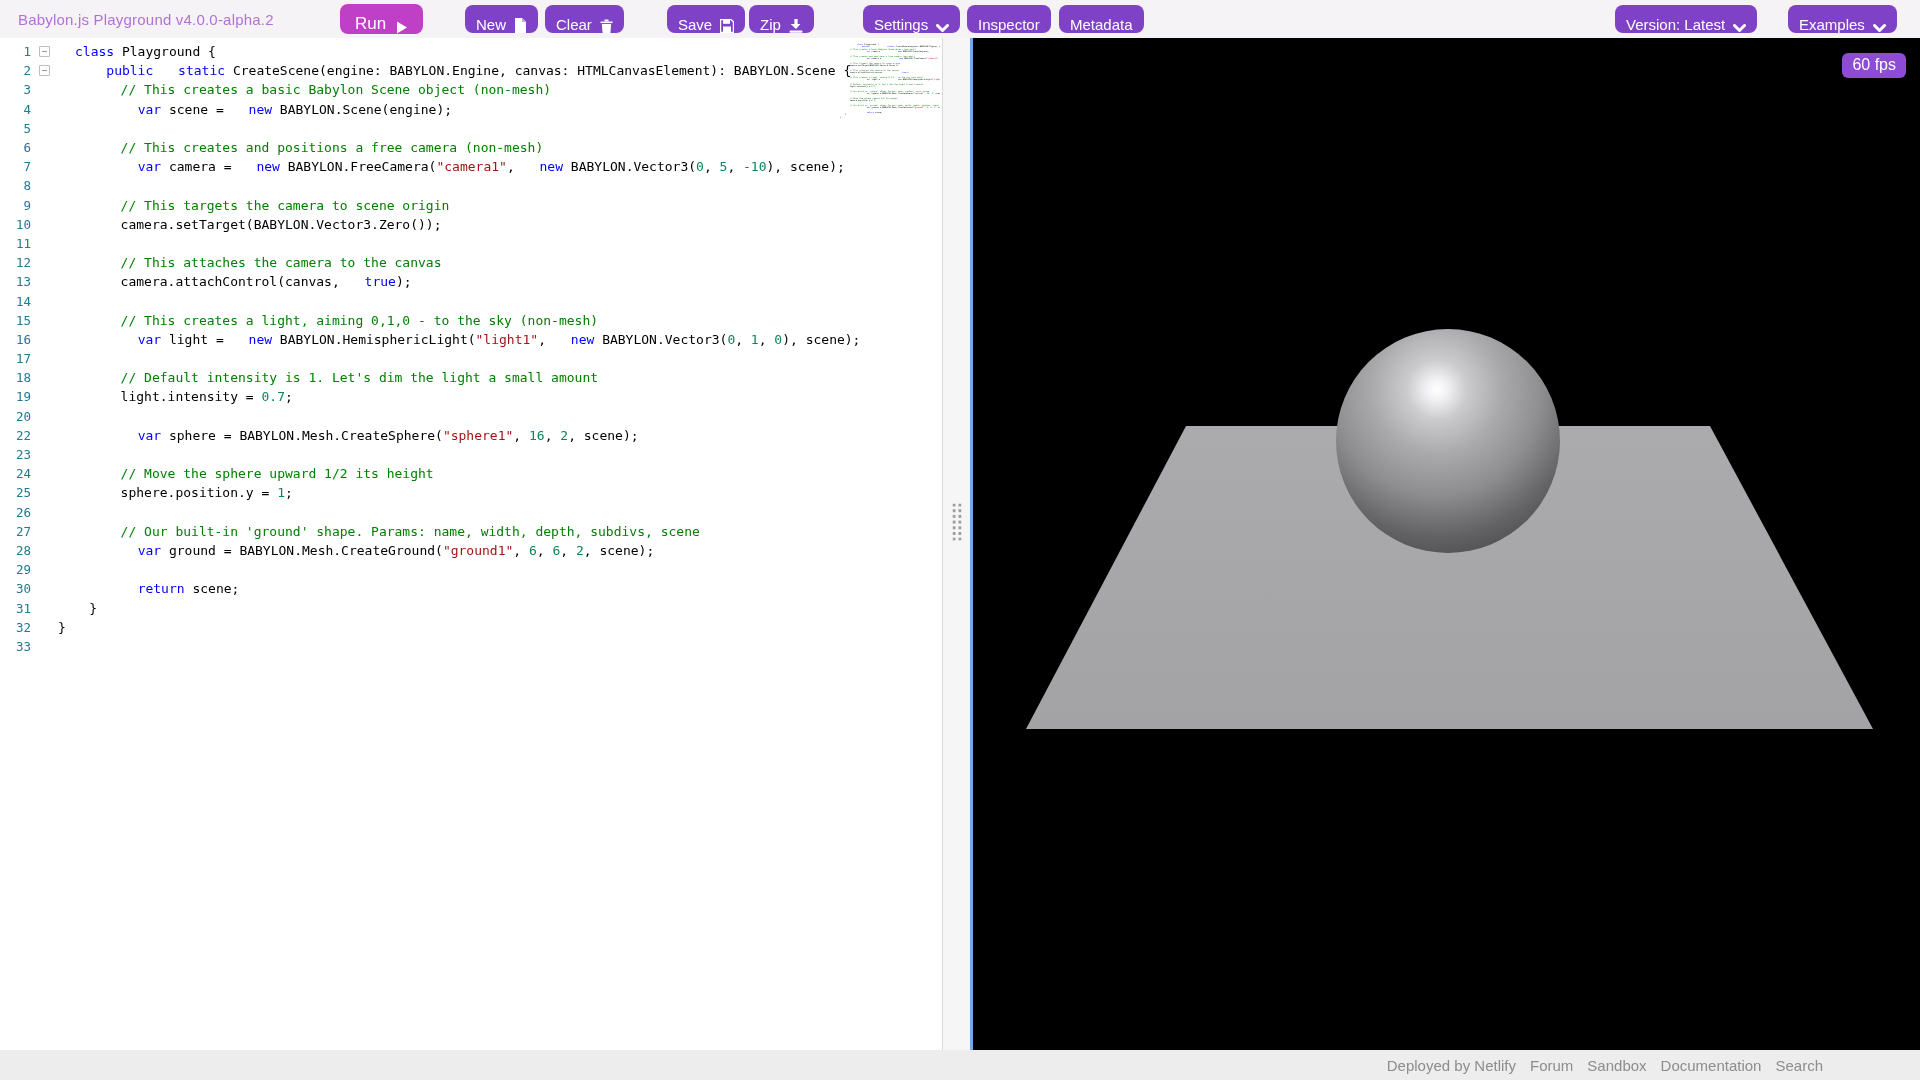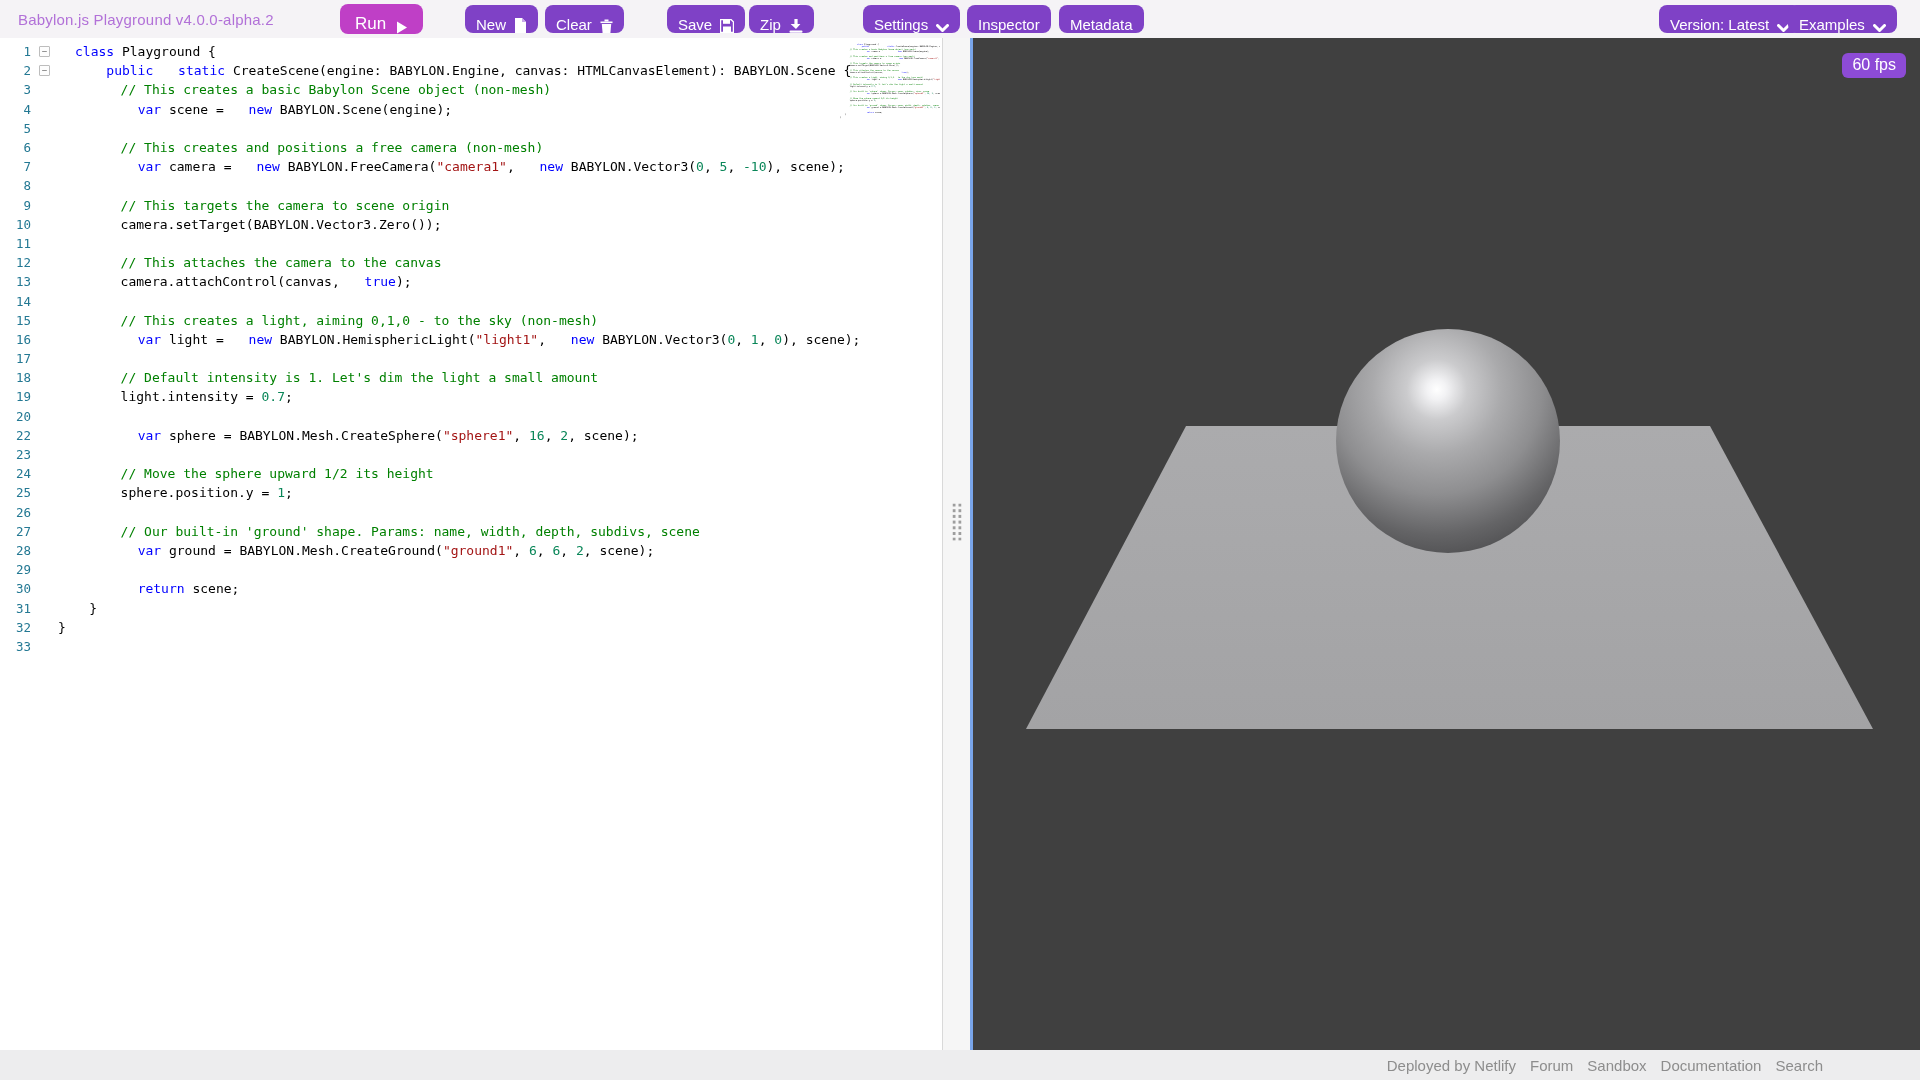--- a/index.html
+++ b/index.html
@@ -40,21 +40,21 @@
              font-family:"DejaVu Sans Mono","Liberation Mono",monospace; font-size:2px; line-height:2.35px;
              white-space:pre; cursor:pointer; }
   .minimap .mline { height:2.35px; }
 
   .splitter { position:absolute; left:942px; top:0; width:28px; height:100%;
               background:#f6f6f6; border-left:1px solid #d9d9d9; cursor:col-resize; }
   .grip { position:absolute; left:50%; top:48%; transform:translate(-50%,-50%); }
 
   .divider { position:absolute; left:970px; top:0; width:3px; height:100%; background:#79a5ea; }
 
-  .canvas-pane { position:absolute; left:973px; top:0; right:0; height:100%; background:#404040; cursor:grab; }
+  .canvas-pane { position:absolute; left:973px; top:0; right:0; height:100%; background:#000000; cursor:grab; }
   .scene { position:absolute; left:0; top:0; }
   .fps { position:absolute; top:15px; right:14px; background:#8d4bd6; color:#fff;
          padding:3px 10px 4px; border-radius:6px; font-size:16px; }
 
   
   footer { position:absolute; left:0; bottom:0; width:1920px; height:30px; background:#ededee;
            display:flex; align-items:center; justify-content:flex-end; gap:34px; padding-right:97px; }
   footer a { color:#8d8d8d; font-size:15px; text-decoration:none; cursor:pointer; white-space:nowrap; }
 </style>
 </head>
@@ -126,21 +126,21 @@
     </button>
 
     <button class="btn" style="left:967px">
       <span>Inspector</span>
     </button>
 
     <button class="btn" style="left:1059px">
       <span>Metadata</span>
     </button>
 
-    <button class="btn" style="left:1659px">
+    <button class="btn" style="left:1615px">
       <span>Version: Latest</span>
       <span>
           <svg width="13" height="9" viewBox="0 0 13 9">
             <polyline points="1.5,1.5 6.5,6.5 11.5,1.5" fill="none" stroke="#fff" stroke-width="3" stroke-linecap="round" stroke-linejoin="round"></polyline>
           </svg>
         </span>
     </button>
 
     <button class="btn" style="left:1788px">
       <span>Examples</span>

